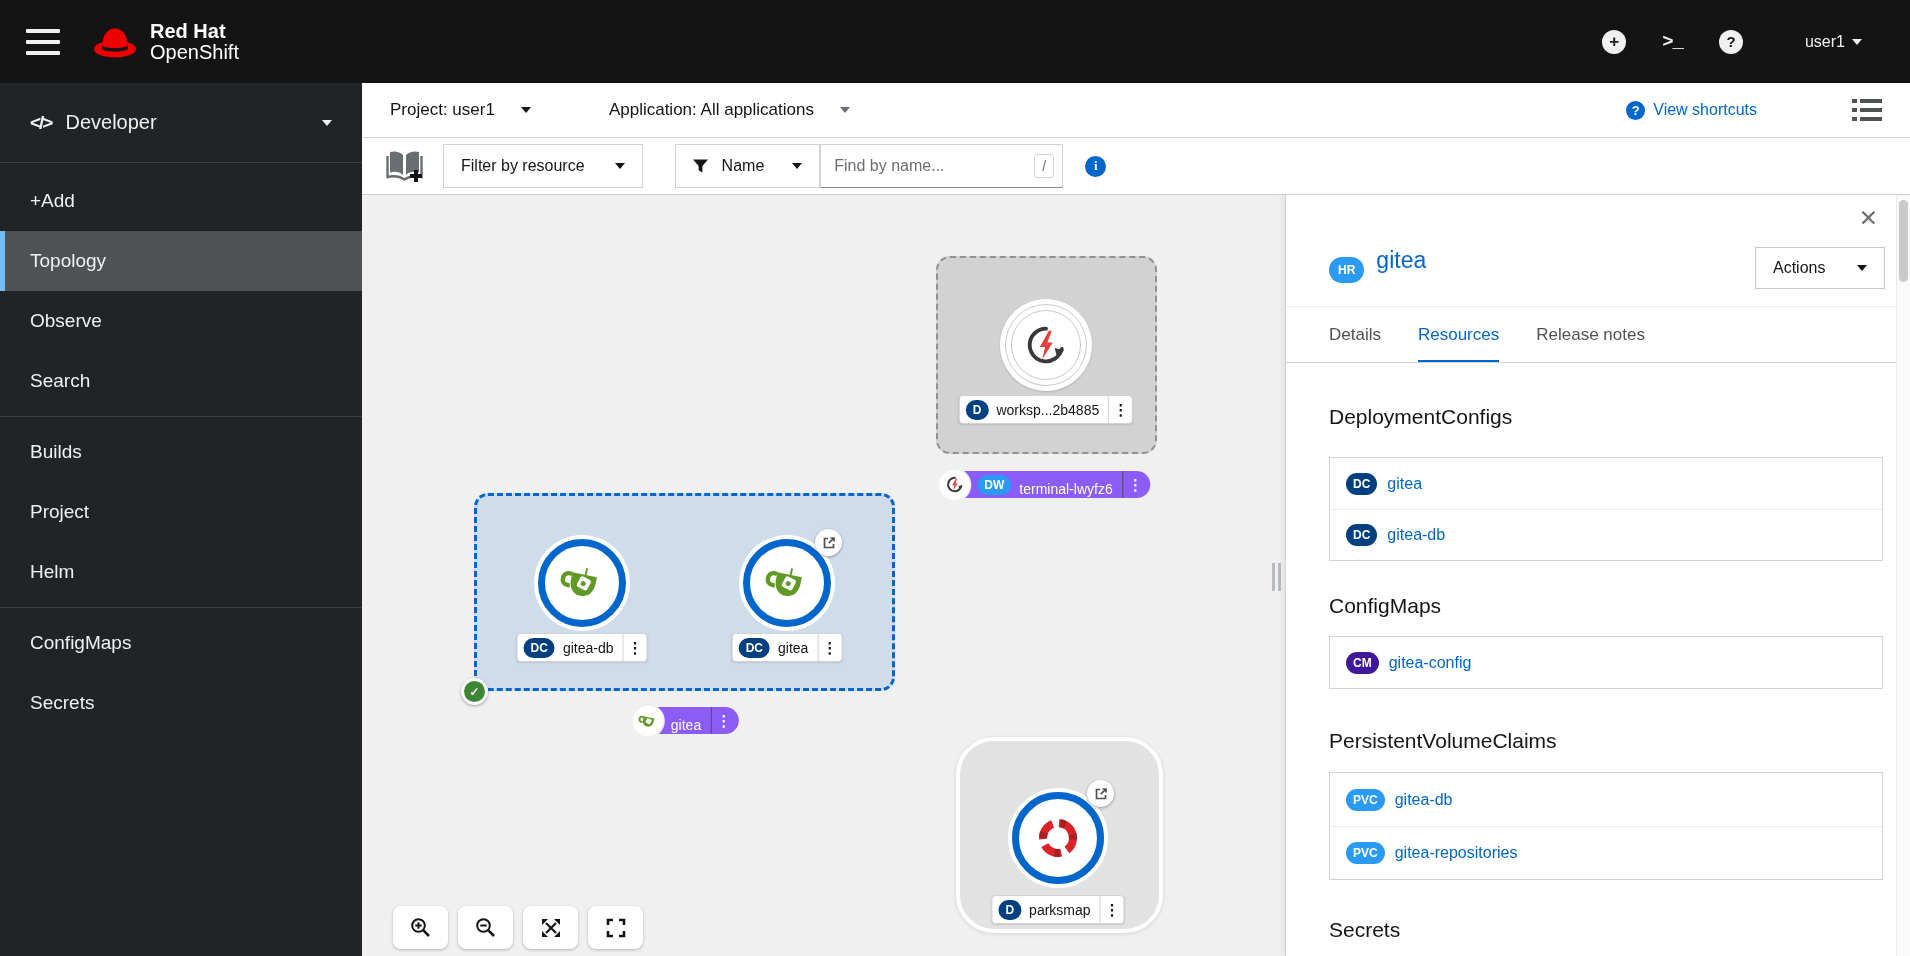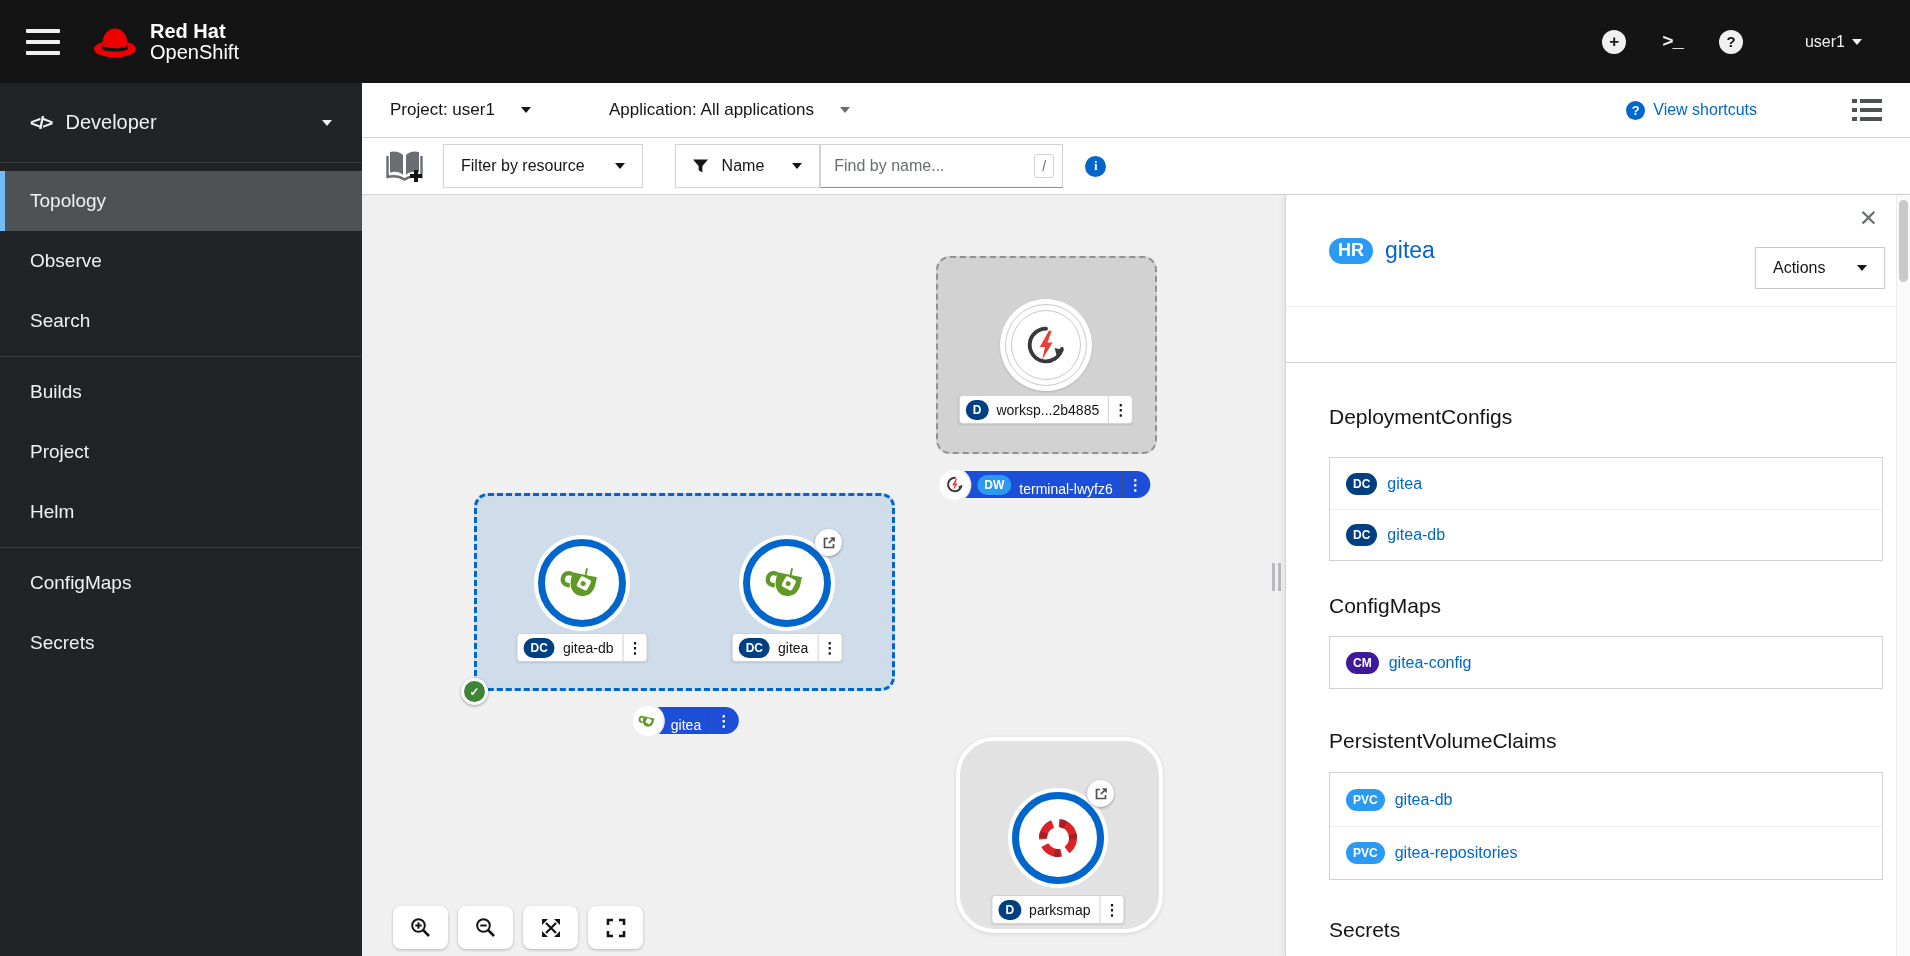--- a/index.html
+++ b/index.html
@@ -106,21 +106,21 @@
            display:inline-flex; align-items:center; justify-content:center; padding:0 7px; }
   .badge-navy { background:#004080; }
   .badge-blue { background:#2b9af3; }
   .badge-purple { background:#40199a; }
   .pill .badge { margin:0 8px 0 6px; }
   .pill .lbl { margin-right:9px; }
   .kebab { width:24px; align-self:stretch; display:flex; align-items:center; justify-content:center;
            border-left:1px solid #d2d2d2; cursor:pointer; color:#151515; }
   .kebab::before { content:"\22EE"; font-size:15px; font-weight:bold; }
 
-  .dark-pill { position:absolute; transform:translateX(-50%); height:27px; background:#1d4ed8;
+  .dark-pill { position:absolute; transform:translateX(-50%); height:27px; background:#8b5cf6;
                border-radius:14px; display:flex; align-items:center; font-size:14px; color:#fff;
                cursor:pointer; white-space:nowrap; padding-right:0; }
   .dark-pill .lead-circle { width:30px; height:30px; border-radius:50%; background:#fff;
                box-shadow:0 0 0 2px #f0f0f0; display:flex; align-items:center; justify-content:center;
                margin-left:-2px; margin-right:8px; }
   .dark-pill .badge { margin-right:8px; }
   .dark-pill .lbl { margin-right:10px;margin-top:8px; }
   .dark-pill .kebab { border-left:1px solid #4f5255; color:#fff; margin-right:4px; }
 
   .zoom-controls { position:absolute; left:31px; top:711px; display:flex; gap:10px; }
@@ -130,22 +130,22 @@
 
   .drag-handle { position:absolute; left:1272px; top:563px; display:flex; gap:3px; cursor:col-resize; }
   .drag-handle i { display:block; width:3px; height:28px; background:#b8bbbe; }
 
   
   .side-panel { position:absolute; left:1285px; top:195px; width:625px; height:761px; background:#fff;
                 border-left:1px solid #d2d2d2; box-shadow:-3px 0 6px rgba(0,0,0,.05); z-index:15; }
   .panel-close { position:absolute; right:32px; top:12px; background:none; border:none; color:#6a6e73;
                  font-size:23px; cursor:pointer; line-height:1; }
   .panel-head { position:absolute; left:43px; top:42px; display:flex; align-items:center; gap:12px; }
-  .res-badge-lg { height:26px; border-radius:13px; background:#2b9af3; color:#fff; font-size:18px;
-                  font-weight:bold; display:flex; align-items:center; padding:0 9px; }
+  .res-badge-lg { height:26px; border-radius:13px; background:#2b9af3; color:#fff; font-size:12px;
+                  font-weight:bold; display:flex; align-items:center; padding:0 9px;margin-top:20px; }
   .panel-title { font-size:23px; color:#0066cc; }
   .actions-btn { position:absolute; right:25px; top:52px; width:130px; height:42px; background:#fff;
                  border:1px solid #c9c9c9; font-size:16px; color:#151515; display:flex; align-items:center;
                  justify-content:space-between; padding:0 17px; cursor:pointer; }
   .panel-hr { position:absolute; left:0; right:0; top:111px; border-top:1px solid #ebebeb; }
   .tabs { position:absolute; left:43px; top:112px; height:56px; display:flex; gap:37px; align-items:stretch; }
   .tab { display:flex; align-items:center; font-size:17px; color:#4f5255; cursor:pointer; }
   .tab.active { color:#0066cc; box-shadow:inset 0 -3px 0 #0066cc; }
   .tabs-border { position:absolute; left:0; right:0; top:167px; border-top:1px solid #d2d2d2; }
 
@@ -200,20 +200,21 @@
     </div>
   </header>
 
   <nav class="sidebar">
     <div class="perspective">
       <span class="persp-ico">&lt;/&gt;</span>
       <span class="persp-label">Developer</span>
       <span class="caret" style="color:#f0f0f0;"></span>
     </div>
     <div class="nav-list">
+      <div class="nav-item">+Add</div>
       <div class="nav-item selected">Topology</div>
       <div class="nav-item">Observe</div>
       <div class="nav-item">Search</div>
       <div class="nav-divider"></div>
       <div class="nav-item">Builds</div>
       <div class="nav-item">Project</div>
       <div class="nav-item">Helm</div>
       <div class="nav-divider"></div>
       <div class="nav-item">ConfigMaps</div>
       <div class="nav-item">Secrets</div>
@@ -428,20 +429,25 @@
       <span class="res-badge-lg">HR</span>
       <span class="panel-title">gitea</span>
     </div>
     <button class="actions-btn">
       <span>Actions</span>
       <span class="caret" style="color:#151515;"></span>
     </button>
 
     <div class="panel-hr"></div>
 
+    <div class="tabs">
+      <div class="tab">Details</div>
+      <div class="tab active">Resources</div>
+      <div class="tab">Release notes</div>
+    </div>
     <div class="tabs-border"></div>
 
     <h2 class="sec-heading" style="top:210px;">DeploymentConfigs</h2>
     <div class="res-box" style="top:262px;">
       <div class="res-row">
         <span class="badge badge-navy">DC</span>
         <a href="#">gitea</a>
       </div>
       <div class="res-row">
         <span class="badge badge-navy">DC</span>

